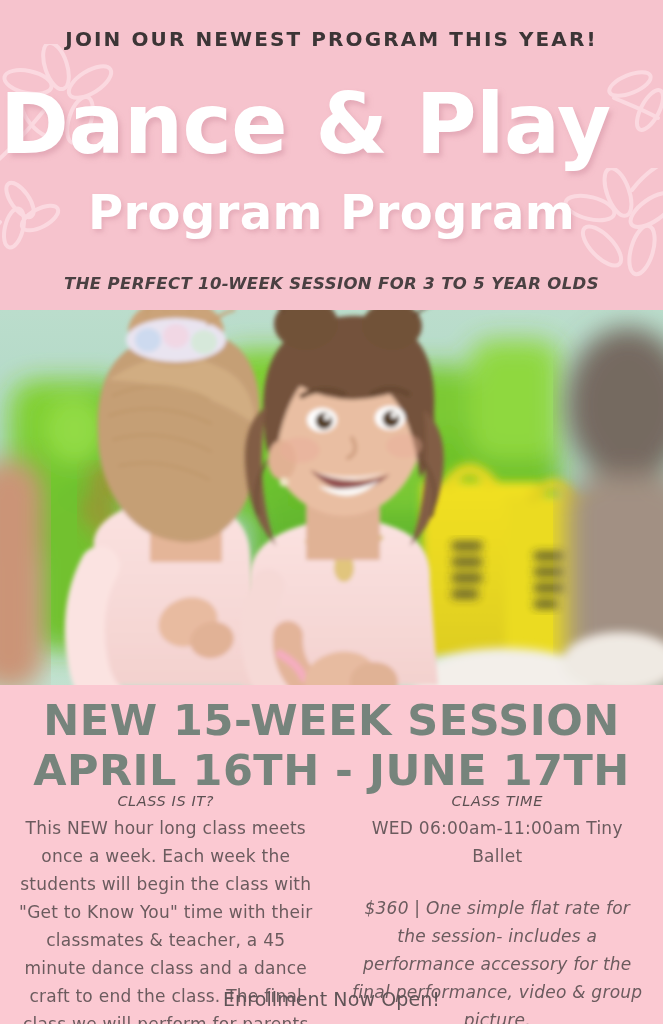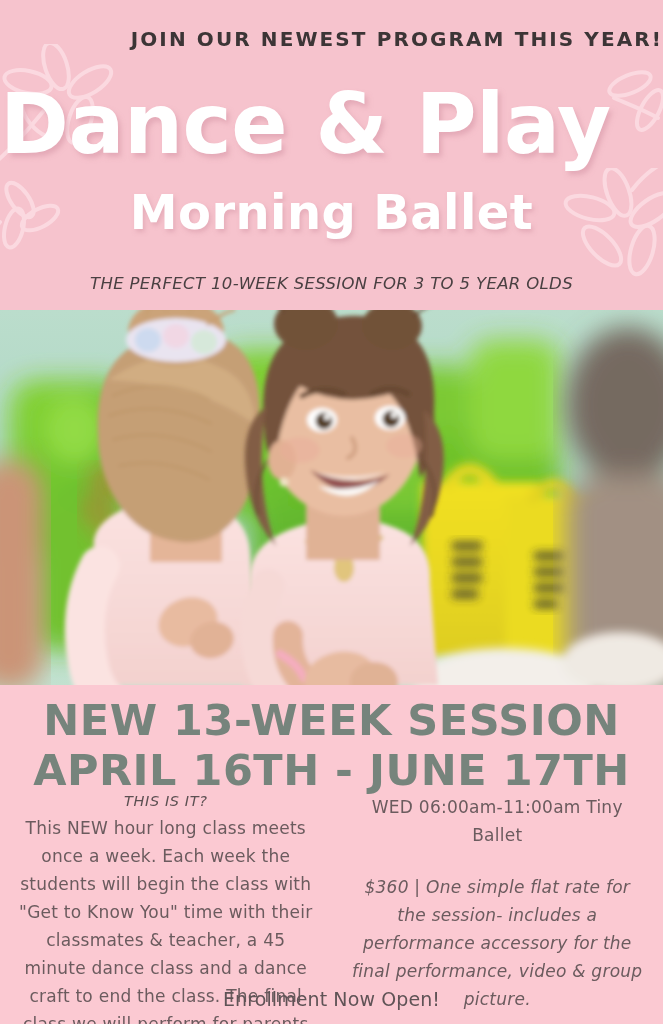--- a/index.html
+++ b/index.html
@@ -35,21 +35,21 @@
     position: absolute;
     pointer-events: none;
   }
   .flower svg { display: block; }
 
   .kicker {
     position: absolute;
     left: 0;
     top: 27px;
     width: 663px;
-    text-align: right;
+    text-align: center;
     font-family: "DejaVu Sans", sans-serif;
     font-weight: 700;
     font-size: 20px;
     letter-spacing: 2.1px;
     color: #3c3536;
     z-index: 5;
   }
 
   .title-main {
     position: absolute;
@@ -82,21 +82,21 @@
     z-index: 5;
   }
 
   .tagline {
     position: absolute;
     left: 0;
     top: 274px;
     width: 663px;
     text-align: center;
     font-family: "DejaVu Sans", sans-serif;
-    font-weight: 400;
+    font-weight: 700;
     font-style: italic;
     font-size: 16.5px;
     letter-spacing: 0.35px;
     color: #4a4042;
     z-index: 5;
   }
 
   
   .photo {
     position: absolute;
@@ -239,21 +239,21 @@
           <ellipse cx="28" cy="40" rx="11" ry="25" transform="rotate(-76 28 40)"></ellipse>
           <path d="M70 22 C 82 6, 96 -4, 112 -10"></path>
         </g>
       </svg>
     </div>
 
     <div class="kicker">JOIN OUR NEWEST PROGRAM THIS YEAR!</div>
 
     <div class="title-main">Dance &amp; Play</div>
 
-    <div class="title-sub">Morning Ballet</div>
+    <div class="title-sub">Program Program</div>
 
     <div class="tagline">THE PERFECT 10-WEEK SESSION FOR 3 TO 5 YEAR OLDS</div>
   </div>
 
   <div class="photo">
     <svg class="photo-canvas" viewBox="0 0 663 375" preserveAspectRatio="none">
       <defs>
         <linearGradient id="wallg" x1="0" y1="0" x2="0" y2="1">
           <stop offset="0%" stop-color="#b8dcca"></stop>
           <stop offset="60%" stop-color="#a6d4c0"></stop>
@@ -433,32 +433,33 @@
         <ellipse cx="300" cy="140" rx="20" ry="13" fill="#e8a894" opacity="0.45"></ellipse>
         <ellipse cx="404" cy="136" rx="18" ry="12" fill="#e8a894" opacity="0.4"></ellipse>
       </g>
 
       <rect x="0" y="0" width="663" height="375" fill="#ffffff" opacity="0.05"></rect>
     </svg>
   </div>
 
   <div class="bottom-section">
 
-    <div class="session-head l1">NEW 13-WEEK SESSION</div>
+    <div class="session-head l1">NEW 15-WEEK SESSION</div>
 
     <div class="session-head l2">APRIL 16TH - JUNE 17TH</div>
 
     <div class="columns">
 
       <div class="col left">
-        <p class="col-head">THIS IS IT?</p>
+        <p class="col-head">CLASS IS IT?</p>
         <p class="col-body">This NEW hour long class meets once a week. Each week the students will begin the class with "Get to Know You" time with their classmates &amp; teacher, a 45 minute dance class and a dance craft to end the class. The final class we will perform for parents &amp; caregivers in the studio.</p>
       </div>
 
       <div class="col right">
+        <p class="col-head">CLASS TIME</p>
         <p class="col-body">WED 06:00am-11:00am Tiny Ballet</p>
         <div class="gap-block"></div>
         <p class="col-body italic">$360 | One simple flat rate for the session- includes a performance accessory for the final performance, video &amp; group picture.</p>
       </div>
 
     </div>
 
     <div class="footer">
       <div class="footer-line">Enrollment Now Open!</div>
     </div>

